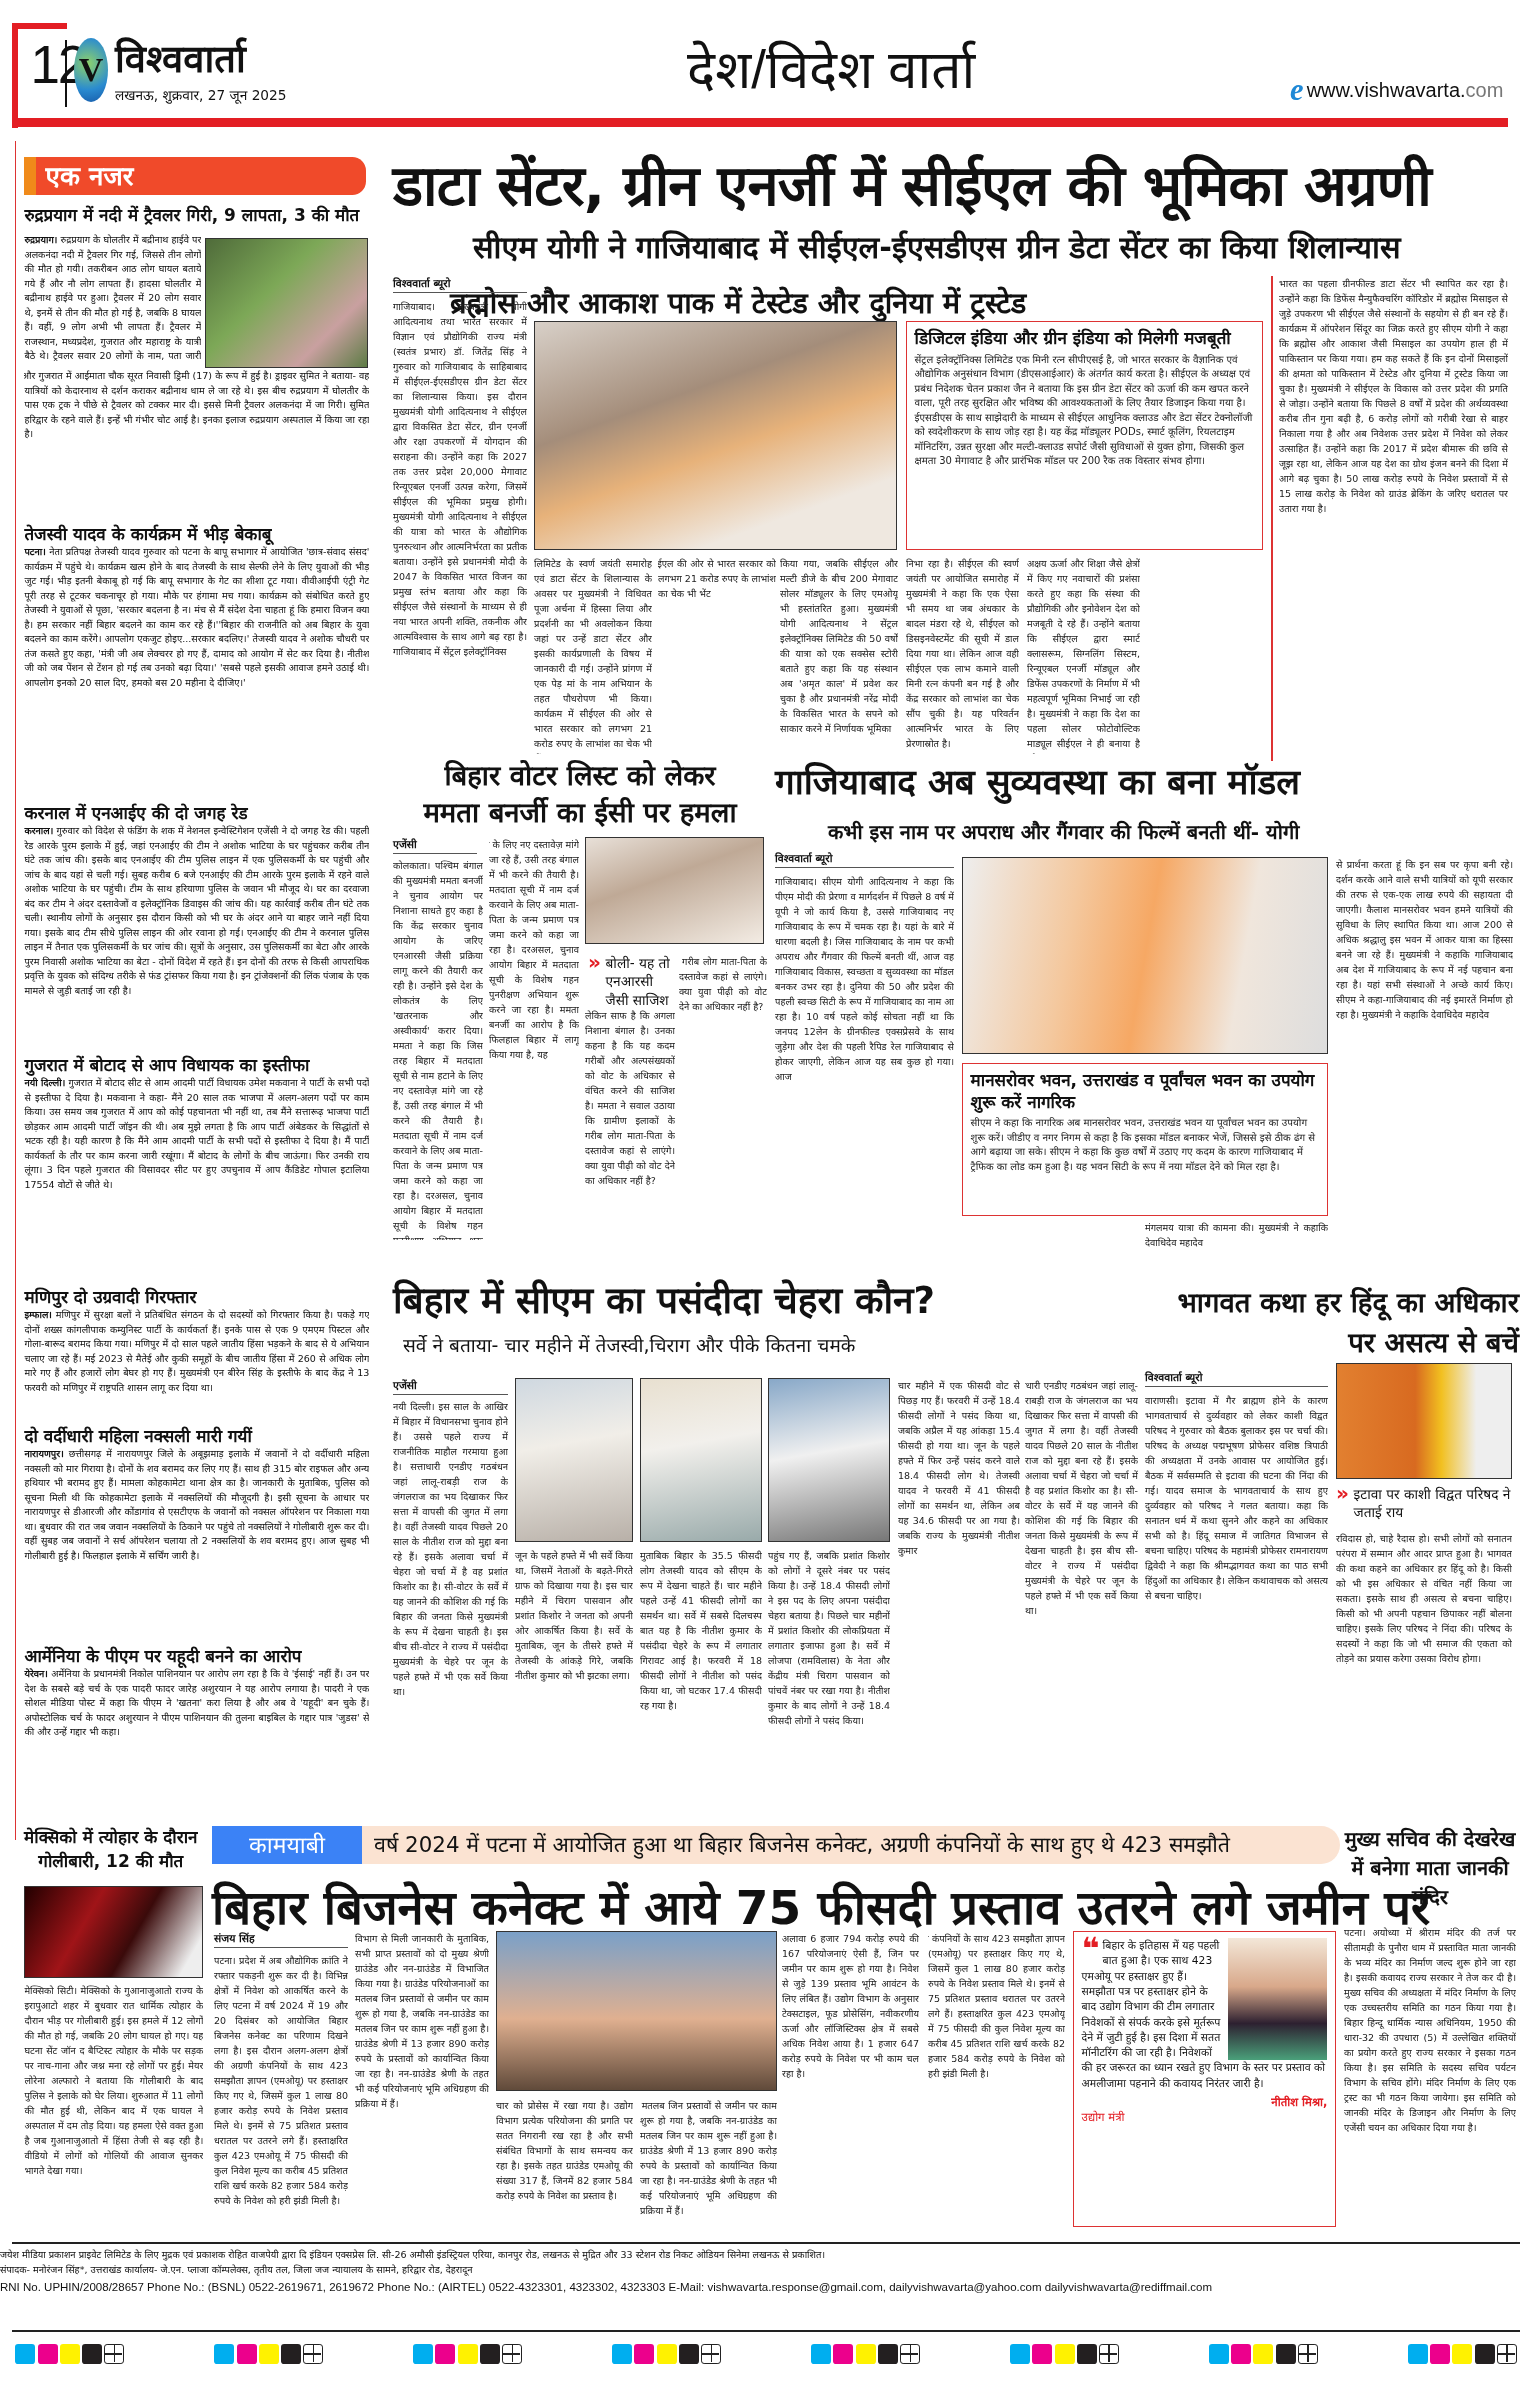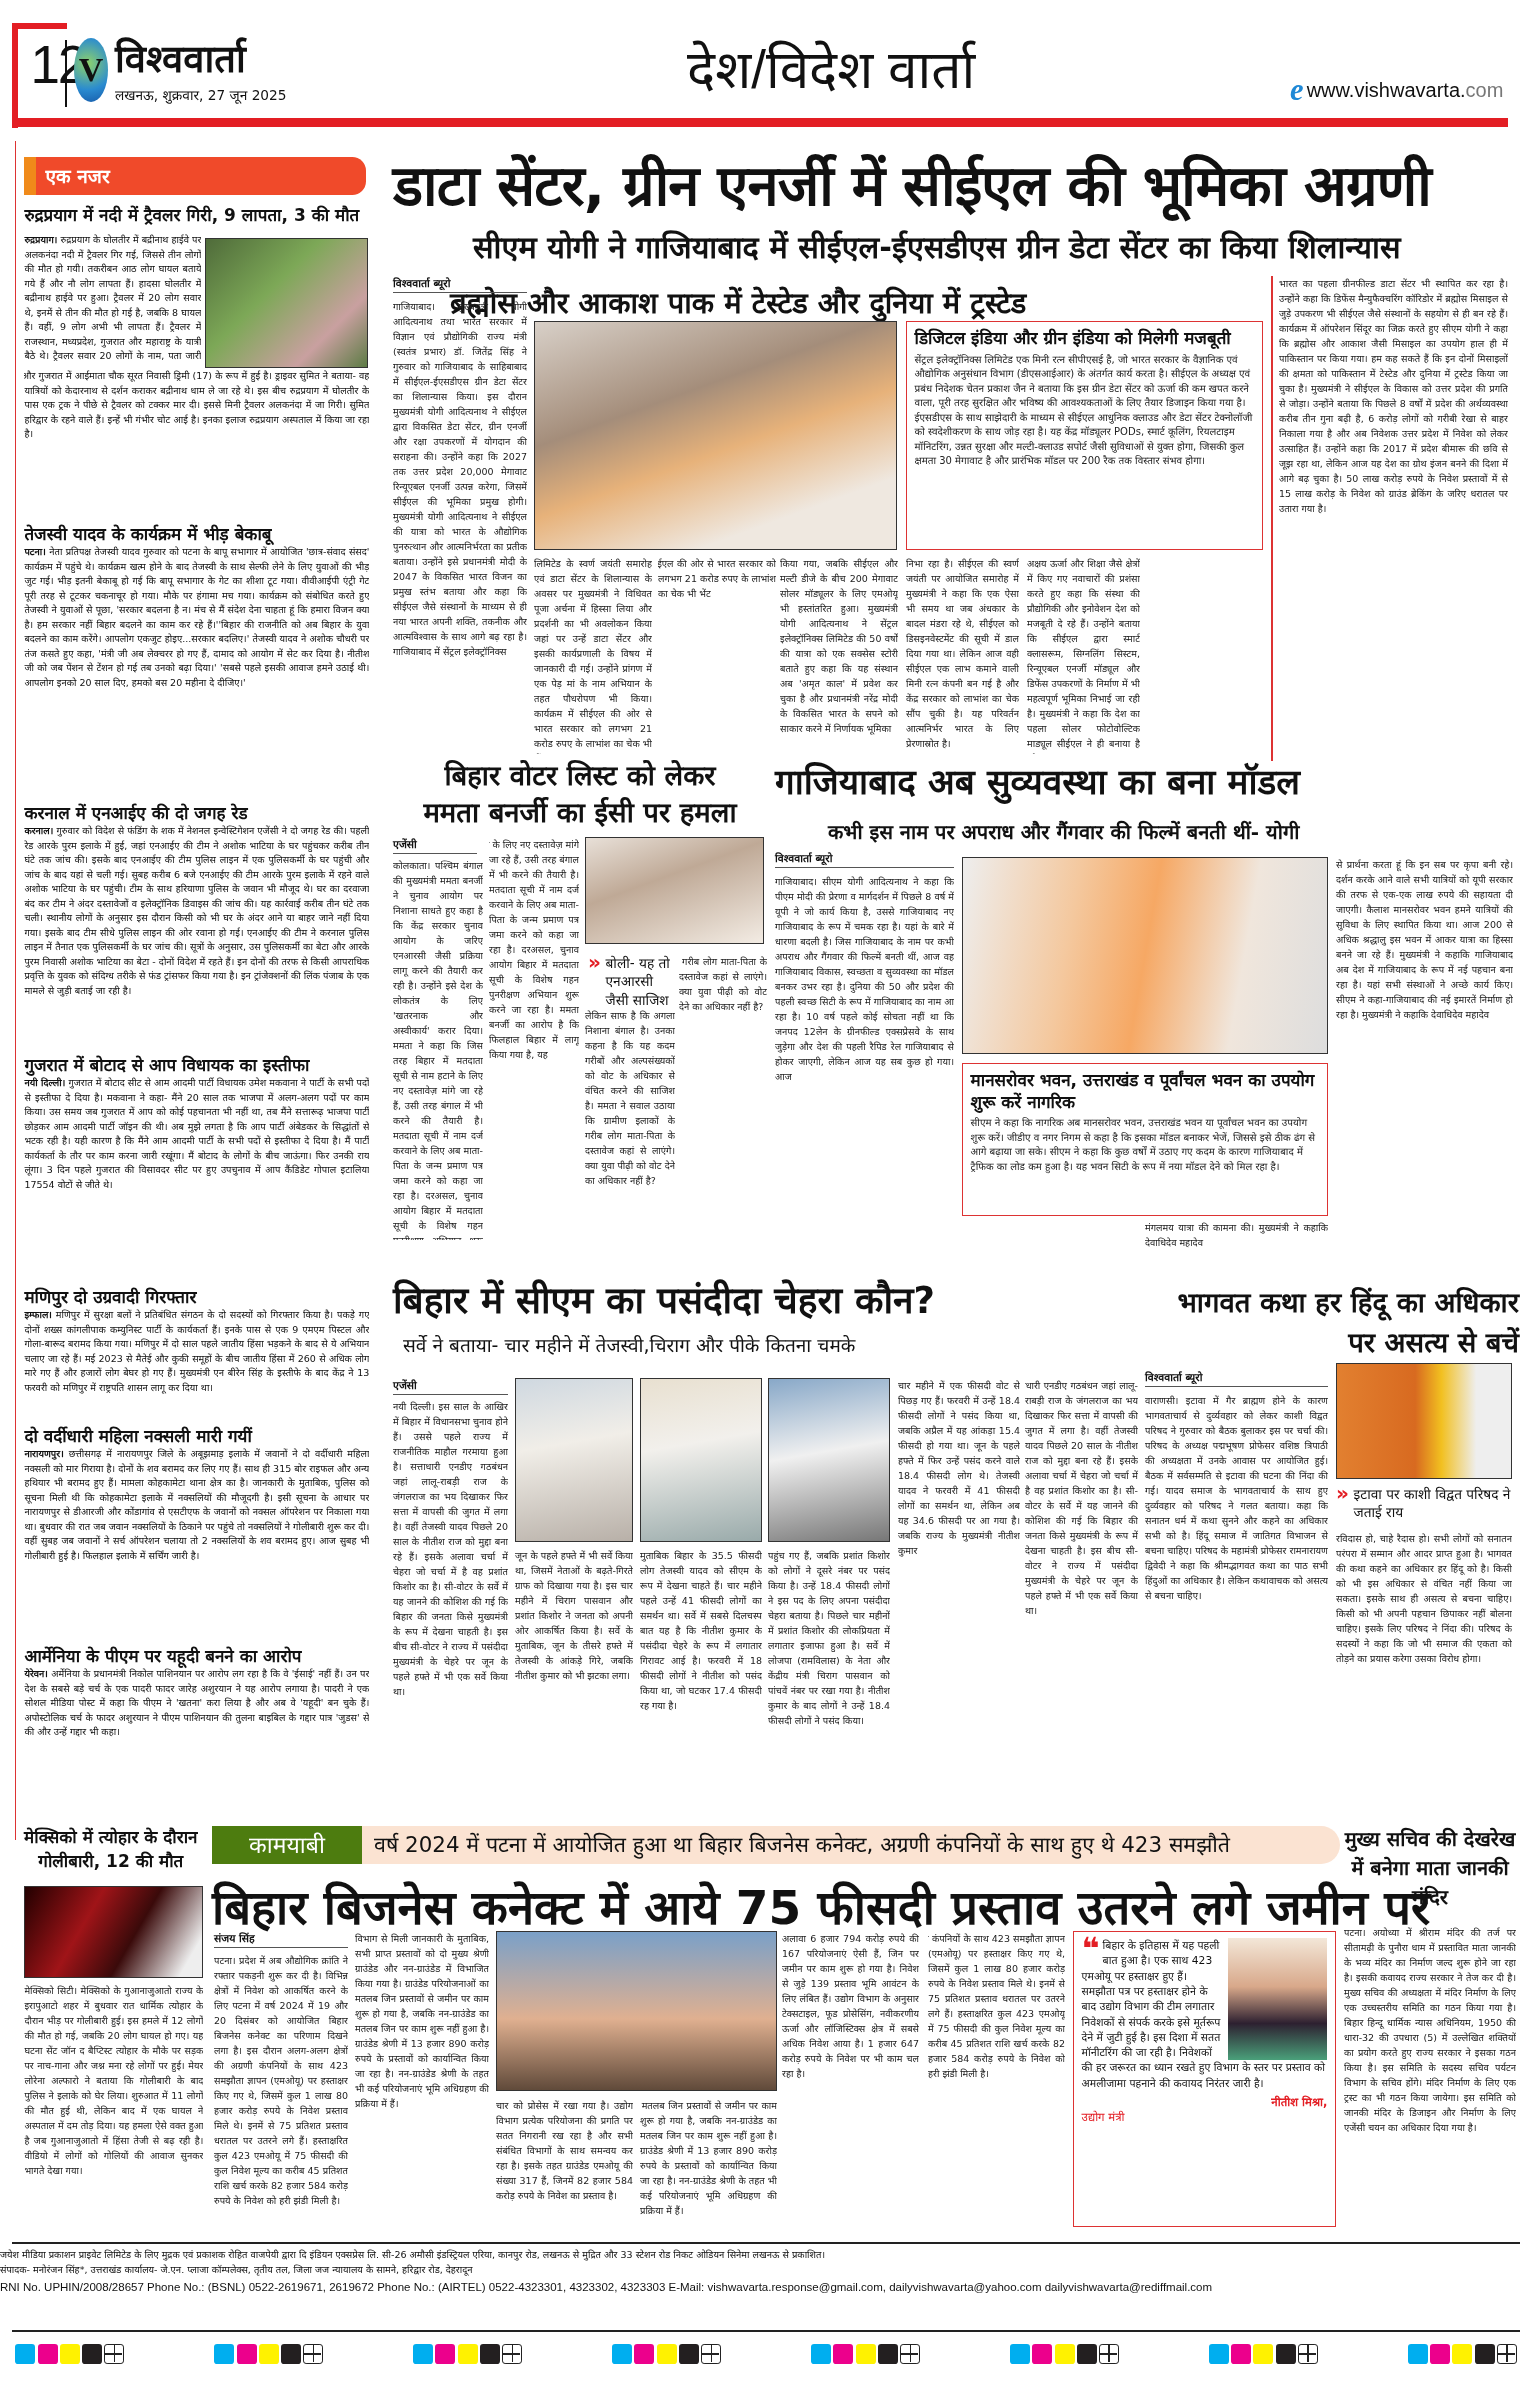--- a/index.html
+++ b/index.html
@@ -13,42 +13,42 @@
 .mast-sep{left:65px;top:40px;width:1.5px;height:67px;background:#111}
 .logo{left:74px;top:38px;width:34px;height:64px;border-radius:50%;background:radial-gradient(circle at 40% 40%,#8fd36a,#2a8bd0 60%,#1558a8);display:flex;align-items:center;justify-content:center;color:#111;font-weight:bold;font-size:34px;font-family:"Liberation Serif",serif}
 .brand{left:115px;top:30.5px;font-size:38px;font-weight:bold;font-family:"DejaVu Serif",serif}
 .dateline{left:115px;top:85px;font-size:13.7px}
 .section-title{left:687px;top:30.5px;font-size:53px;font-family:"Liberation Sans",sans-serif}
 .site{left:1290px;top:73px;font-size:20px;font-family:"Liberation Sans",sans-serif;display:flex;align-items:center;gap:3.1px}
 .site .e{color:#1e88d6;font-weight:bold;font-size:30.5px;font-family:"Liberation Serif",serif;font-style:italic}
 .site .com{color:#777}
 
 .leftcol{left:15.3px;top:141px;width:366px;height:1699px;border-left:1.5px solid #d33;}
-.eknazar{left:24.4px;top:157px;width:342px;height:38px;background:#f04a2a;border-radius:0 13.7px 13.7px 0;border-left:12.2px solid #f08a1a;color:#fff;font-size:19px;font-weight:bold;padding-left:9.2px;line-height:38px}
+.eknazar{left:24.4px;top:157px;width:342px;height:38px;background:#f04a2a;border-radius:0 13.7px 13.7px 0;border-left:12.2px solid #f08a1a;color:#fff;font-size:26px;font-weight:bold;padding-left:9.2px;line-height:38px}
 .brief-h{font-weight:bold;font-size:17px;line-height:21.4px;margin-top:4.6px}
 .brief-p{font-size:9.5px;line-height:14.5px;text-align:justify}
 .brief-p b{font-weight:bold}
 .brief{left:24.4px;width:345px}
 .rphoto{left:205px;top:238px;width:163px;height:130px;background:linear-gradient(135deg,#4f6b3a,#7da857 40%,#c9a0a0 75%,#5d7c45);border:0.8px solid #333}
 
 .h1{left:393px;top:145px;font-size:56px;font-weight:bold;letter-spacing:-0.8px;white-space:nowrap}
 .h2{left:473px;top:225px;font-size:30.5px;font-weight:bold;white-space:nowrap}
 .h3{left:450px;top:282px;font-size:29px;font-weight:bold;white-space:nowrap}
 .byline{font-size:10.7px;font-weight:bold;border-bottom:0.8px solid #555;padding-bottom:2.3px;margin-bottom:3.1px}
 .col{font-size:9.5px;line-height:15px;text-align:justify;overflow:hidden;color:#222}
 .photo{background:linear-gradient(160deg,#d8d0c8,#a48d7a 35%,#e7b27a 55%,#efe8e0 80%);border:0.8px solid #333}
 .boxred{border:1.5px solid #d33}
 .box-h{font-size:17px;font-weight:bold;line-height:21.4px;margin-bottom:3.1px}
 .box-p{font-size:10px;line-height:14.5px;color:#222}
 .pull{font-size:13.7px;line-height:18.3px;display:flex;gap:4.6px}
 .pull .arr{color:#e31e24;font-weight:bold;font-size:20px;line-height:17px}
 .rule{background:#222}
 
 .kamyabi-wrap{left:212px;top:1826px;width:1128px;height:38px;background:#fbe3d2;border-radius:0 19px 19px 0}
-.kamyabi{left:212px;top:1826px;width:150px;height:38px;background:#4d7c0f;color:#fff;font-size:23px;line-height:38px;text-align:center}
+.kamyabi{left:212px;top:1826px;width:150px;height:38px;background:#3b82f6;color:#fff;font-size:23px;line-height:38px;text-align:center}
 .kam-text{left:374px;top:1829px;font-size:21.4px;white-space:nowrap}
 .cmark{display:inline-block;width:20px;height:20px;border-radius:3.1px;margin-right:2.3px}
 .regbox{display:inline-block;width:20px;height:20px;border:1.5px solid #222;border-radius:3.1px;position:relative;margin-right:2.3px;vertical-align:top}
 .regbox:before{content:"";position:absolute;left:8.4px;top:0;width:1.5px;height:17px;background:#222}
 .regbox:after{content:"";position:absolute;top:8.4px;left:0;height:1.5px;width:17px;background:#222}
 .marks{display:flex;align-items:flex-start}
 </style>
 </head>
 <body>
 

